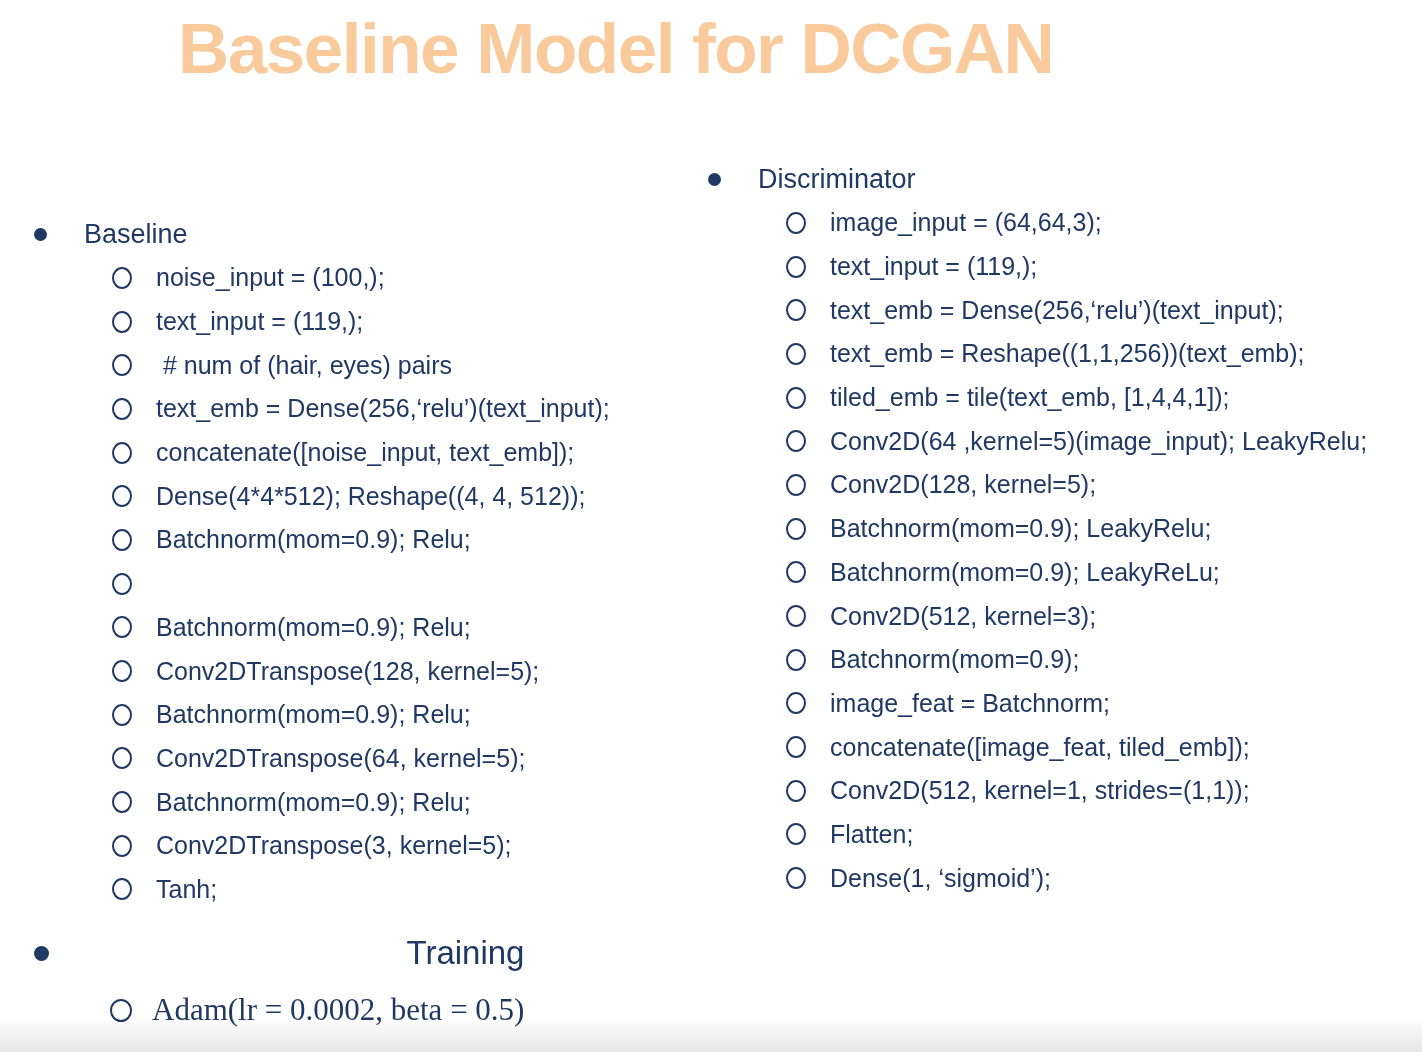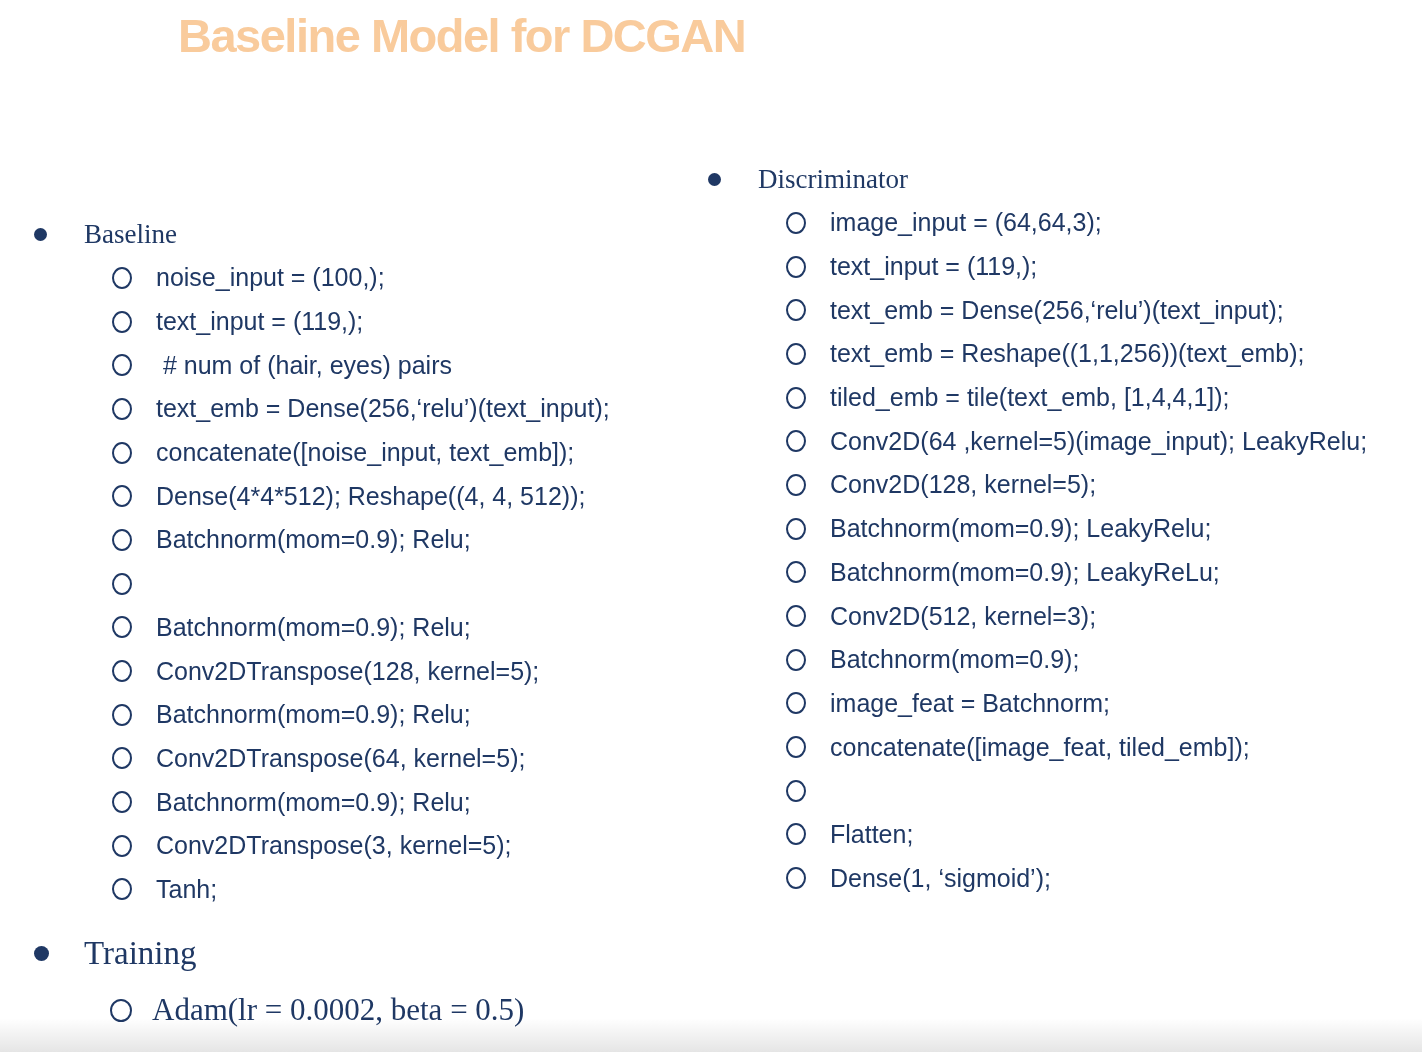--- a/index.html
+++ b/index.html
@@ -12,54 +12,54 @@
     background:#ffffff;
     font-family:"Liberation Sans", sans-serif;
     color:var(--navy);
     position:relative;
     overflow:hidden;
   }
   .slide{position:absolute;inset:0;}
   .title{
     position:absolute;
     left:178px;top:8px;
-    font-size:47px;
+    font-size:71px;
     font-weight:bold;
     letter-spacing:-1.5px;
     color:var(--peach);
     white-space:nowrap;
   }
   .col{position:absolute;}
   .col-generator{left:32px;top:212px;}
   .col-discriminator{left:706px;top:157px;}
   .col-training{left:32px;top:928px;}
 
   .h-row{display:flex;align-items:center;height:44px;}
   .dot{
     flex:none;
     width:13px;height:13px;border-radius:50%;
     background:var(--navy);
     margin-left:2px;margin-right:37px;
   }
-  .h-label{font-size:27px;white-space:pre;font-family:Liberation Serif, serif;}
+  .h-label{font-size:27px;white-space:pre;}
 
   ul.items{list-style:none;margin:0;padding:0;}
   li.item{display:flex;align-items:center;height:43.7px;}
   .circle{
     flex:none;box-sizing:border-box;
     width:20px;height:22px;
     border:2.5px solid var(--navy);
     border-radius:50%;
     margin-left:80px;margin-right:24px;
     background:transparent;
   }
   .item-text{font-size:25px;white-space:pre;}
 
   
-  .col-training .h-row{height:50px;}
+  .col-training .h-row{height:50px;justify-content:space-between;}
   .col-training .dot{width:15px;height:15px;margin-right:35px;}
   .col-training .h-label{font-size:33px;}
   .col-training li.item{height:52px;margin-top:6px;}
   .col-training .circle{width:22px;height:23px;border-width:2.5px;margin-left:78px;margin-right:20px;}
   .col-training .item-text{font-size:31px;font-family:Liberation Serif, serif;}
 
   .bottom-fade{
     position:absolute;left:0;right:0;bottom:0;height:34px;
     background:linear-gradient(to bottom, rgba(0,0,0,0) 0%, rgba(0,0,0,0.10) 100%);
     pointer-events:none;
@@ -193,20 +193,21 @@
       <li class="item">
           <span class="circle"></span>
           <span class="item-text">image_feat = Batchnorm;</span>
         </li>
       <li class="item">
           <span class="circle"></span>
           <span class="item-text">concatenate([image_feat, tiled_emb]);</span>
         </li>
       <li class="item">
           <span class="circle"></span>
+          <span class="item-text">Conv2D(512, kernel=1, strides=(1,1));</span>
         </li>
       <li class="item">
           <span class="circle"></span>
           <span class="item-text">Flatten;</span>
         </li>
       <li class="item">
           <span class="circle"></span>
           <span class="item-text">Dense(1, ‘sigmoid’);</span>
         </li>
     </ul>

